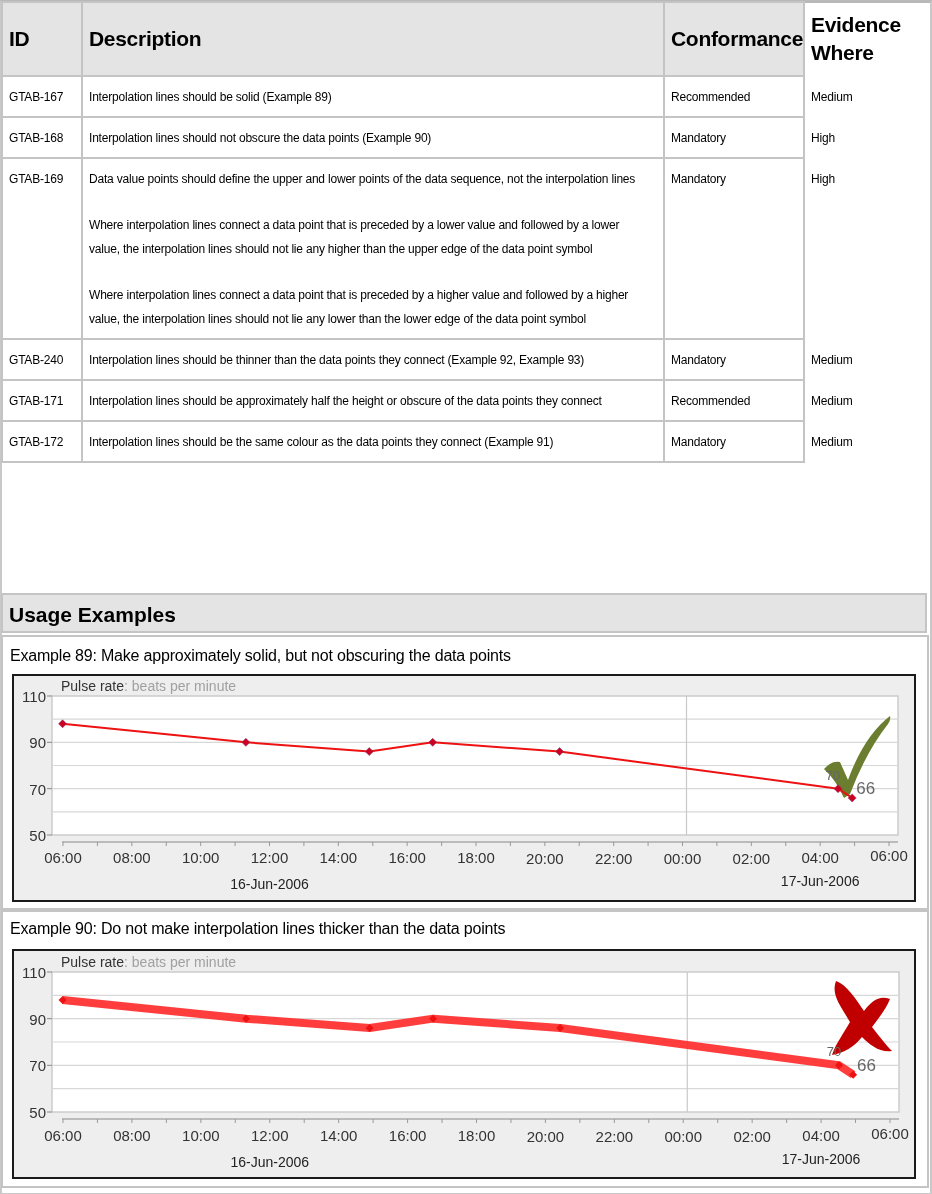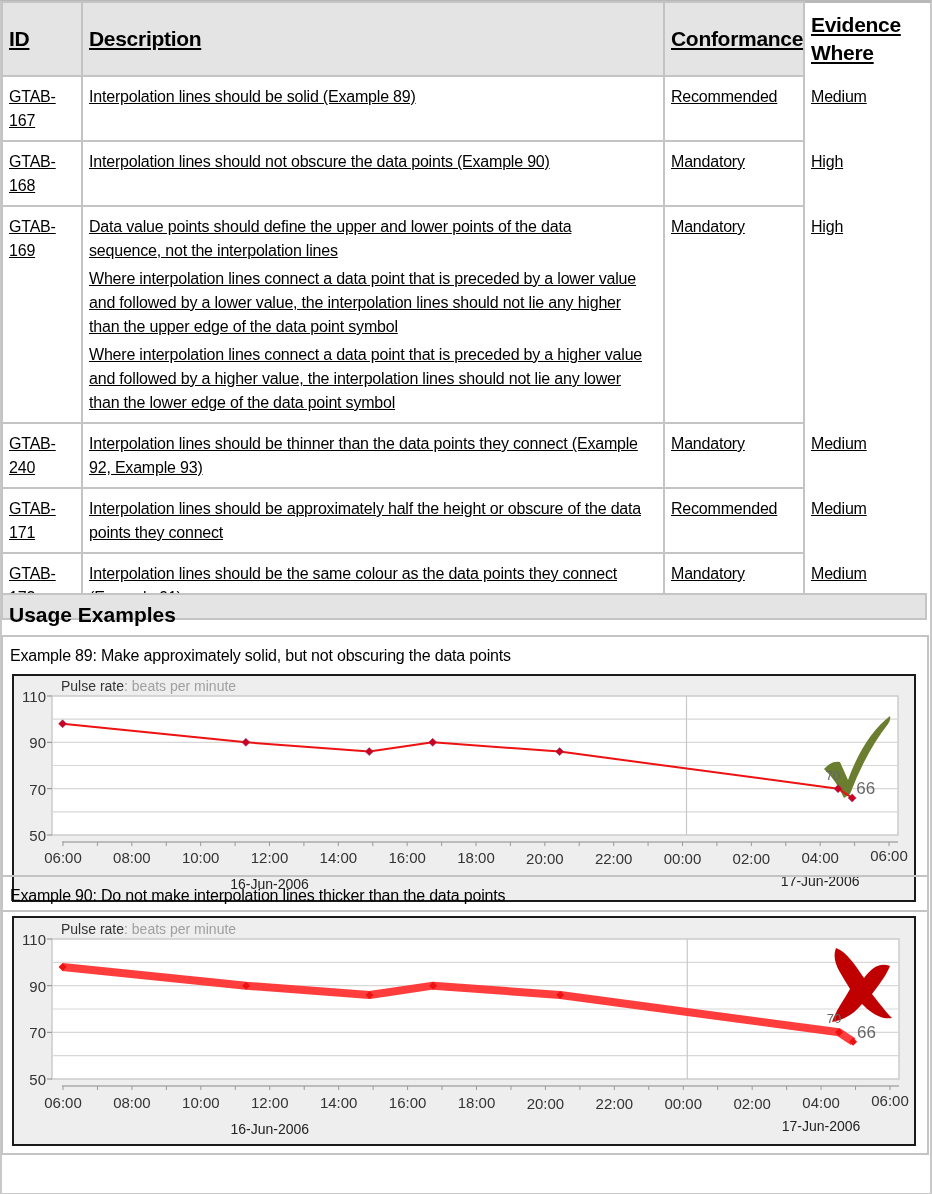--- a/index.html
+++ b/index.html
@@ -1,26 +1,26 @@
 <!DOCTYPE html>
 <html><head>
 <meta charset="utf-8">
 <style>
   html, body { margin: 0; padding: 0; background: #ffffff; }
   body { width: 932px; height: 1194px; overflow: hidden; font-family: "Liberation Sans", sans-serif; color: #000; }
   .frame { position: absolute; left: 0; top: 0; width: 928px; height: 1190px; border: 2px solid #c8c8c8; border-top: 3px solid #b8b8b8; }
-  table.req { border-collapse: collapse; width: 744px; position: absolute; left: 1px; top: 1px; table-layout: fixed; text-decoration: underline; }
+  table.req { border-collapse: collapse; width: 744px; position: absolute; left: 1px; top: 1px; table-layout: fixed; }
   table.req th, table.req td { border: 2px solid #c4c4c4; vertical-align: top; text-align: left; }
   table.req th { background: #e4e4e4; font-weight: bold; font-size: 21px; line-height: 28px; padding: 0 0 0 6px; height: 72px; vertical-align: middle; letter-spacing: -0.3px; }
-  table.req td { font-size: 16px; line-height: 24px; padding: 8px 16px 7px 6px; letter-spacing: -0.2px; }
+  table.req td { font-size: 12px; line-height: 24px; padding: 8px 16px 7px 6px; letter-spacing: -0.2px; }
   .col-id { width: 80px; }
   .col-desc { width: 582px; }
   .col-conf { width: 140px; }
-  .para + .para { margin-top: 4px; }
-  .section-head { position: absolute; left: 1px; top: 593px; width: 926px; height: 27px; background: #e4e4e4; border: 2px solid #c4c4c4; border-left: 2px solid #c4c4c4; font-weight: bold; font-size: 21px; line-height: 40px; padding-left: 6px; box-sizing: border-box; }
+  .para + .para { margin-top: 22px; }
+  .section-head { position: absolute; left: 1px; top: 593px; width: 926px; height: 40px; background: #e4e4e4; border: 2px solid #c4c4c4; border-left: 2px solid #c4c4c4; font-weight: bold; font-size: 21px; line-height: 40px; padding-left: 6px; box-sizing: border-box; }
   .example { position: absolute; left: 1px; width: 928px; border: 2px solid #c4c4c4; box-sizing: border-box; }
   .ex-caption { position: absolute; left: 7px; font-size: 16px; letter-spacing: -0.2px; }
   .chart-box { position: absolute; left: 9px; width: 904px; height: 228px; border: 2px solid #1a1a1a; background: #eeeeee; box-sizing: border-box; }
   .chart-box svg { position: absolute; left: 0; top: 0; }
 </style>
 </head>
 <body>
 
 <div class="frame"></div>
 
@@ -164,21 +164,21 @@
         <path d="M 418.7 62.33333333333334 L 422.7 66.33333333333334 L 418.7 70.33333333333334 L 414.7 66.33333333333334 Z" fill="#cc0022" stroke="#8a3a66" stroke-width="0.6"></path>
         <path d="M 545.5999999999999 71.60000000000001 L 549.5999999999999 75.60000000000001 L 545.5999999999999 79.60000000000001 L 541.5999999999999 75.60000000000001 Z" fill="#cc0022" stroke="#8a3a66" stroke-width="0.6"></path>
         <path d="M 824.075 108.66666666666667 L 828.075 112.66666666666667 L 824.075 116.66666666666667 L 820.075 112.66666666666667 Z" fill="#cc0022" stroke="#8a3a66" stroke-width="0.6"></path>
         <path d="M 838.175 117.93333333333334 L 842.175 121.93333333333334 L 838.175 125.93333333333334 L 834.175 121.93333333333334 Z" fill="#cc0022" stroke="#8a3a66" stroke-width="0.6"></path>
         <text x="819.075" y="103.66666666666667" text-anchor="middle" font-size="13" fill="#666" font-family="Liberation Sans, sans-serif">70</text>
         <text x="842.175" y="117.93333333333334" text-anchor="start" font-size="17" fill="#666" font-family="Liberation Sans, sans-serif">66</text>
       </svg>
   </div>
 </div>
 
-<div class="example" id="ex1" style="top:875px;height:280px;">
+<div class="example" id="ex1" style="top:908px;height:280px;">
   <div class="ex-caption" style="top:10px;">Example 90: Do not make interpolation lines thicker than the data points</div>
   <div class="chart-box" style="top:39px;height:230px;">
     <svg id="chart1" width="900" height="226">
         <rect x="38" y="21" width="847" height="140" fill="#ffffff" stroke="#cccccc" stroke-width="1.5"></rect>
         <line x1="38" x2="885" y1="137.66666666666666" y2="137.66666666666666" stroke="#d8d8d8" stroke-width="1.2"></line>
         <line x1="38" x2="885" y1="114.33333333333334" y2="114.33333333333334" stroke="#d8d8d8" stroke-width="1.2"></line>
         <line x1="38" x2="885" y1="91" y2="91" stroke="#d8d8d8" stroke-width="1.2"></line>
         <line x1="38" x2="885" y1="67.66666666666667" y2="67.66666666666667" stroke="#d8d8d8" stroke-width="1.2"></line>
         <line x1="38" x2="885" y1="44.33333333333333" y2="44.33333333333333" stroke="#d8d8d8" stroke-width="1.2"></line>
         <line x1="673.25" x2="673.25" y1="21" y2="161" stroke="#c8c8c8" stroke-width="1.2"></line>

